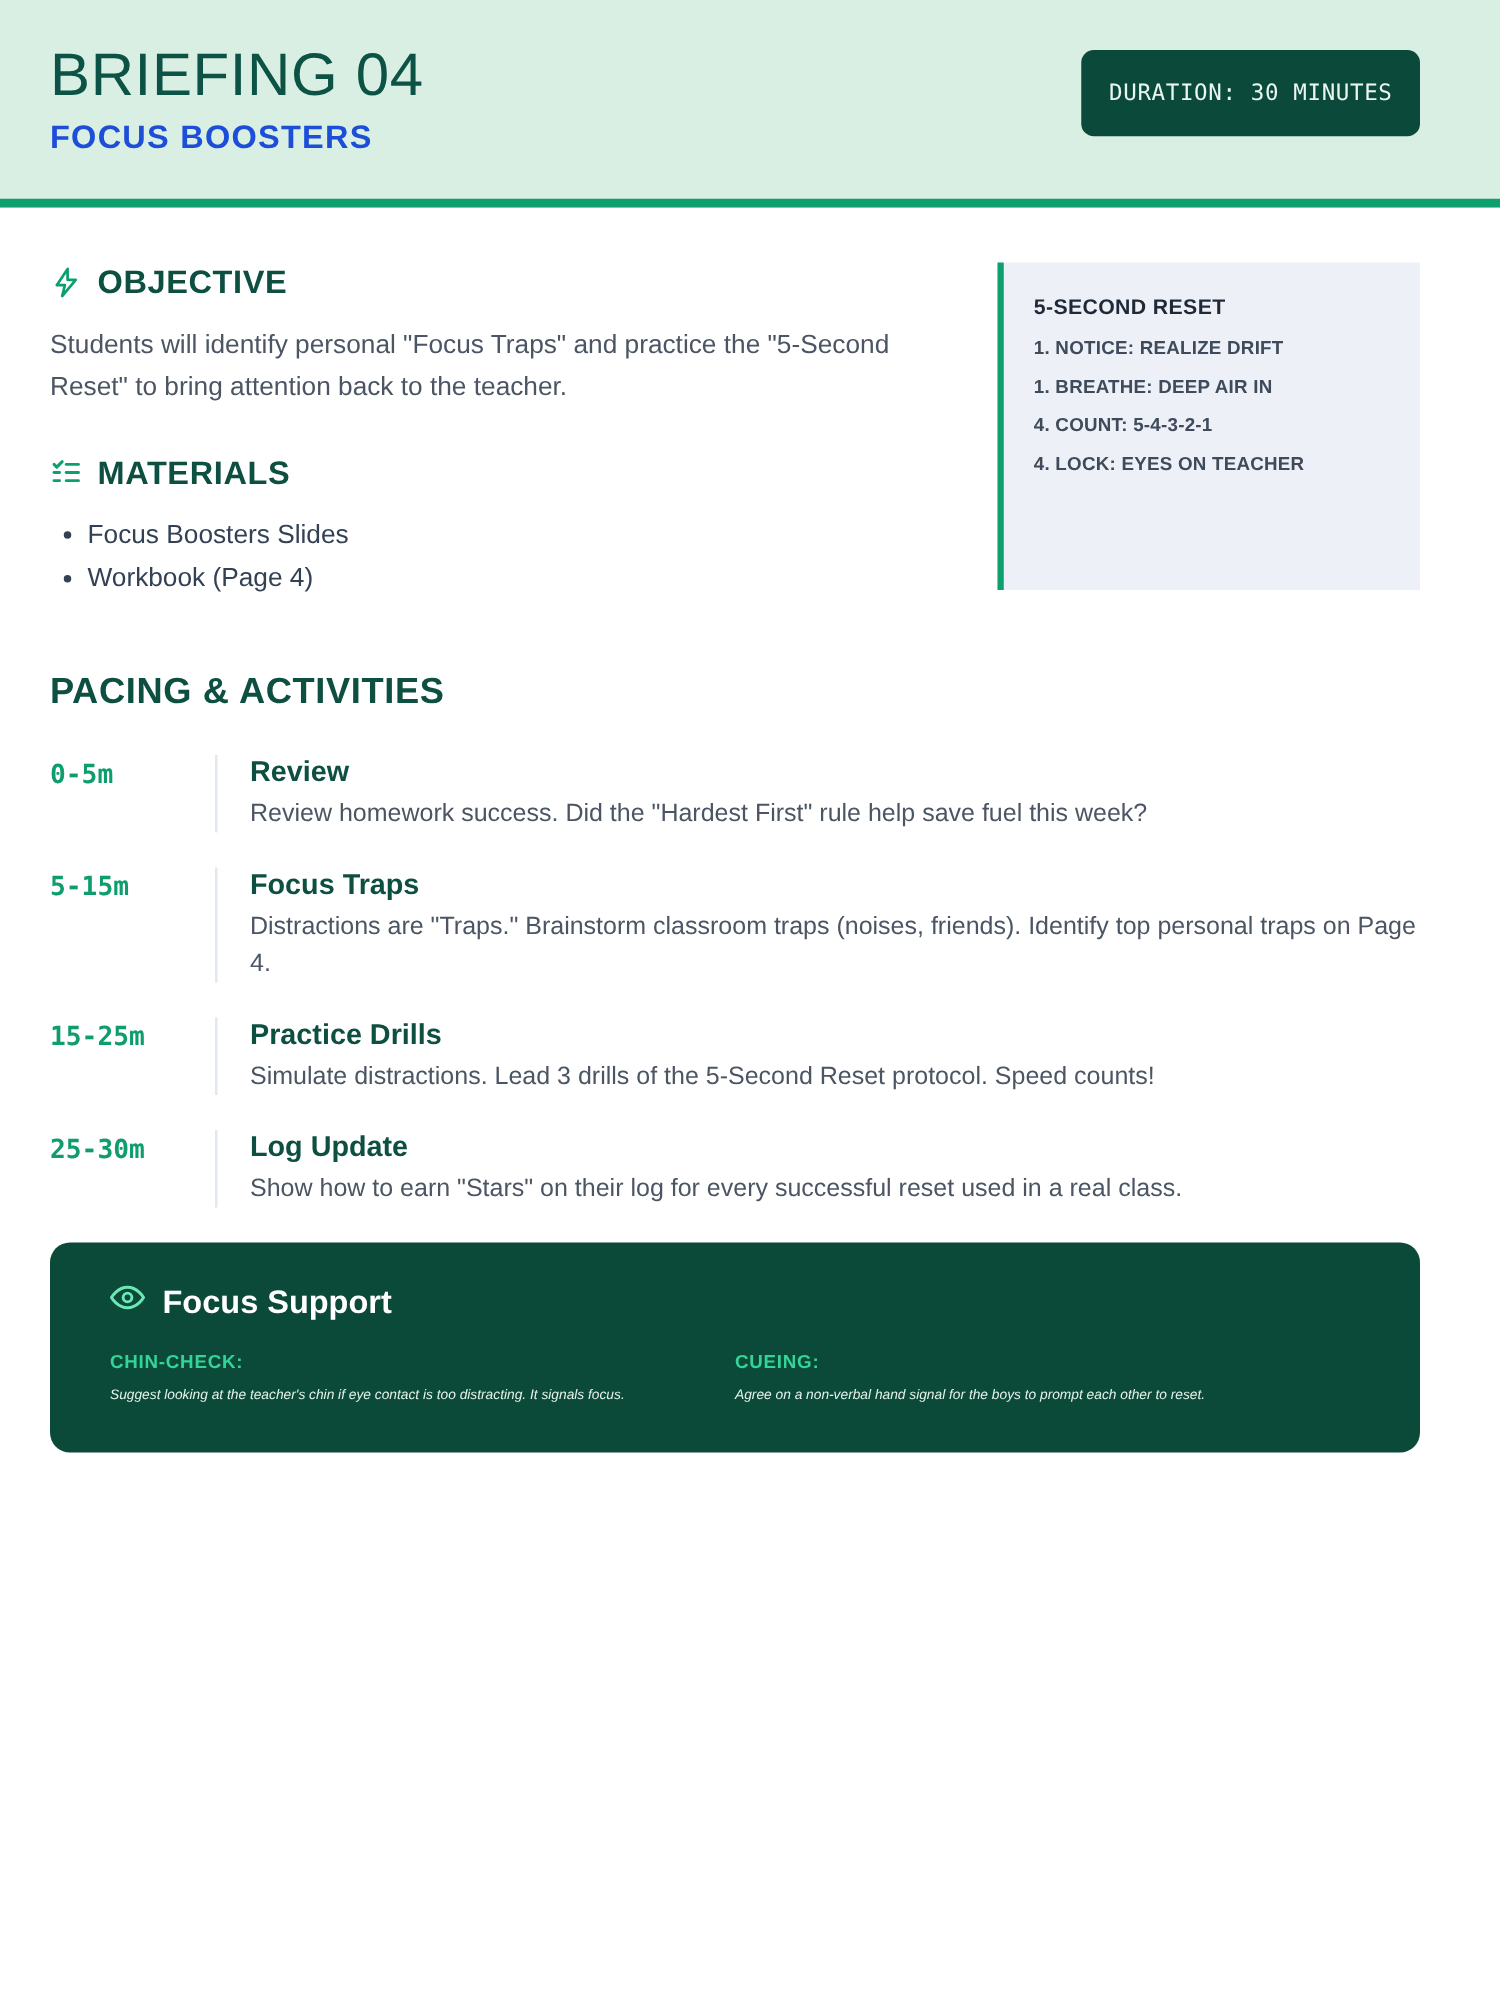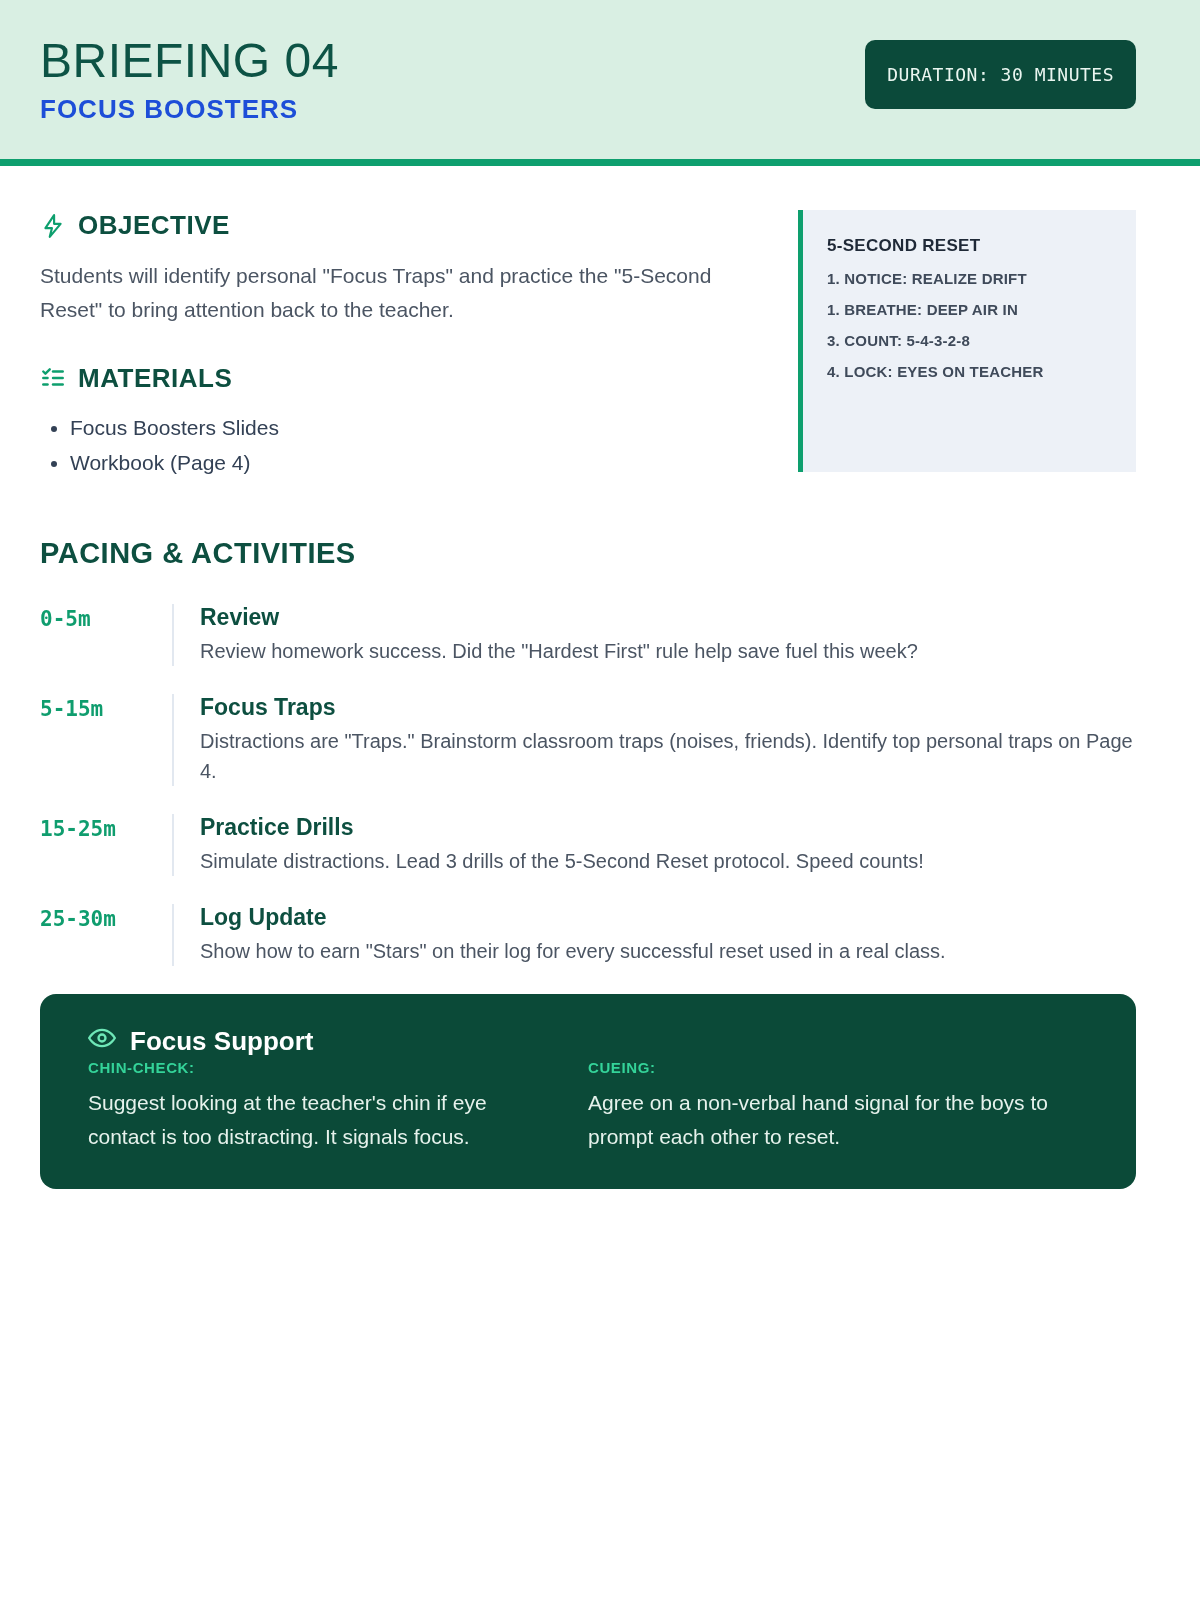--- a/index.html
+++ b/index.html
@@ -110,29 +110,31 @@
     border-radius:16px;
     padding:30px 48px 36px;
     color:#ffffff;
   }
   .support-heading {
     display:flex; align-items:center; gap:14px;
     font-size:26px; font-weight:800; color:#ffffff;
   }
   .support-cols {
     display:grid; grid-template-columns:1fr 1fr; 
+    margin-top:22px;
   }
   .support-label {
     font-size:15px; font-weight:800; color:#34d399;
     letter-spacing:0.6px;
   }
   .support-text {
     margin-top:10px;
-    font-size:21px; line-height:1.6; color:#e6f2ec;
+    font-size:11px; line-height:1.6; color:#e6f2ec;
     max-width:470px;
+    font-style:italic;
   }
 </style>
 </head>
 <body>
 
 <header class="header">
   <div>
     <div class="header-title">BRIEFING 04</div>
     <div class="header-subtitle">FOCUS BOOSTERS</div>
   </div>
@@ -173,21 +175,21 @@
           <li>Focus Boosters Slides</li>
           <li>Workbook (Page 4)</li>
         </ul>
       </div>
     </div>
 
     <aside class="reset-card">
       <div class="reset-card-title">5-SECOND RESET</div>
       <div class="reset-step">1. NOTICE: REALIZE DRIFT</div>
       <div class="reset-step">1. BREATHE: DEEP AIR IN</div>
-      <div class="reset-step">3. COUNT: 5-4-3-2-8</div>
+      <div class="reset-step">4. COUNT: 5-4-3-2-1</div>
       <div class="reset-step">4. LOCK: EYES ON TEACHER</div>
     </aside>
   </div>
 
   <h2 class="pacing-heading">PACING &amp; ACTIVITIES</h2>
 
   <div class="activities">
 
     <div class="activity-row">
       <div class="activity-time">0-5m</div>

